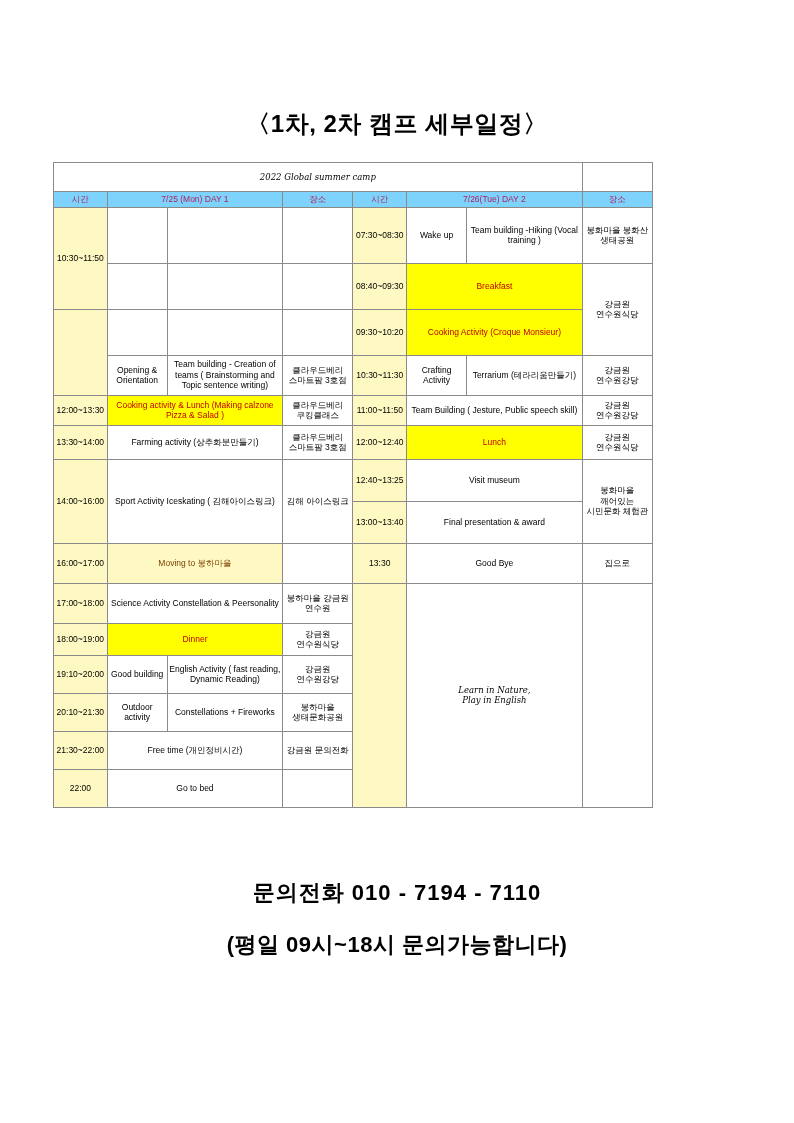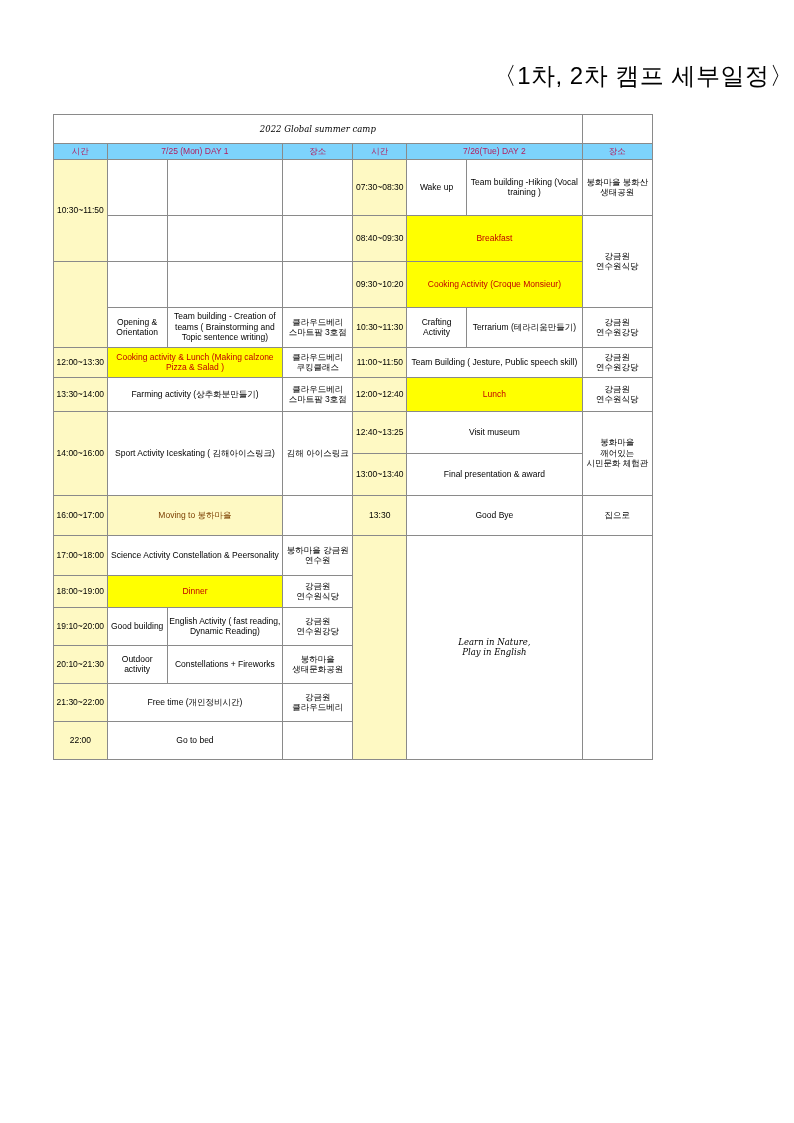--- a/index.html
+++ b/index.html
@@ -8,24 +8,24 @@
     background: #ffffff;
   }
   body {
     width: 794px;
     height: 1123px;
     font-family: "Liberation Sans", sans-serif;
     color: #000;
     position: relative;
   }
   .page-title {
-    text-align: right;
+    text-align: center;
     font-size: 24px;
-    font-weight: normal;
-    margin-top: 60px;
+    font-weight: bold;
+    margin-top: 108px;
     letter-spacing: 0.5px;
   }
   .table-wrap {
     margin: 22px auto 0 auto;
     width: 688px;
   }
   table.sched {
     border-collapse: collapse;
     width: 600px;
     table-layout: fixed;
@@ -214,26 +214,28 @@
     <tr style="height:38px">
       <td class="pink">20:10~21:30</td>
       <td>Outdoor activity</td>
       <td>Constellations + Fireworks</td>
       <td>봉하마을 생태문화공원</td>
     </tr>
 
     <tr style="height:38px">
       <td class="pink">21:30~22:00</td>
       <td colspan="2">Free time (개인정비시간)</td>
-      <td>강금원 클라우드베리</td>
+      <td>강금원 문의전화</td>
     </tr>
 
     <tr style="height:38px">
       <td class="pink">22:00</td>
       <td colspan="2">Go to bed</td>
       <td></td>
     </tr>
   </tbody>
 </table>
 </div>
 
 <div class="footer">
+  <div class="line1">문의전화 010 - 7194 - 7110</div>
+  <div class="line2">(평일 09시~18시 문의가능합니다)</div>
 </div>
 
 </body></html>

